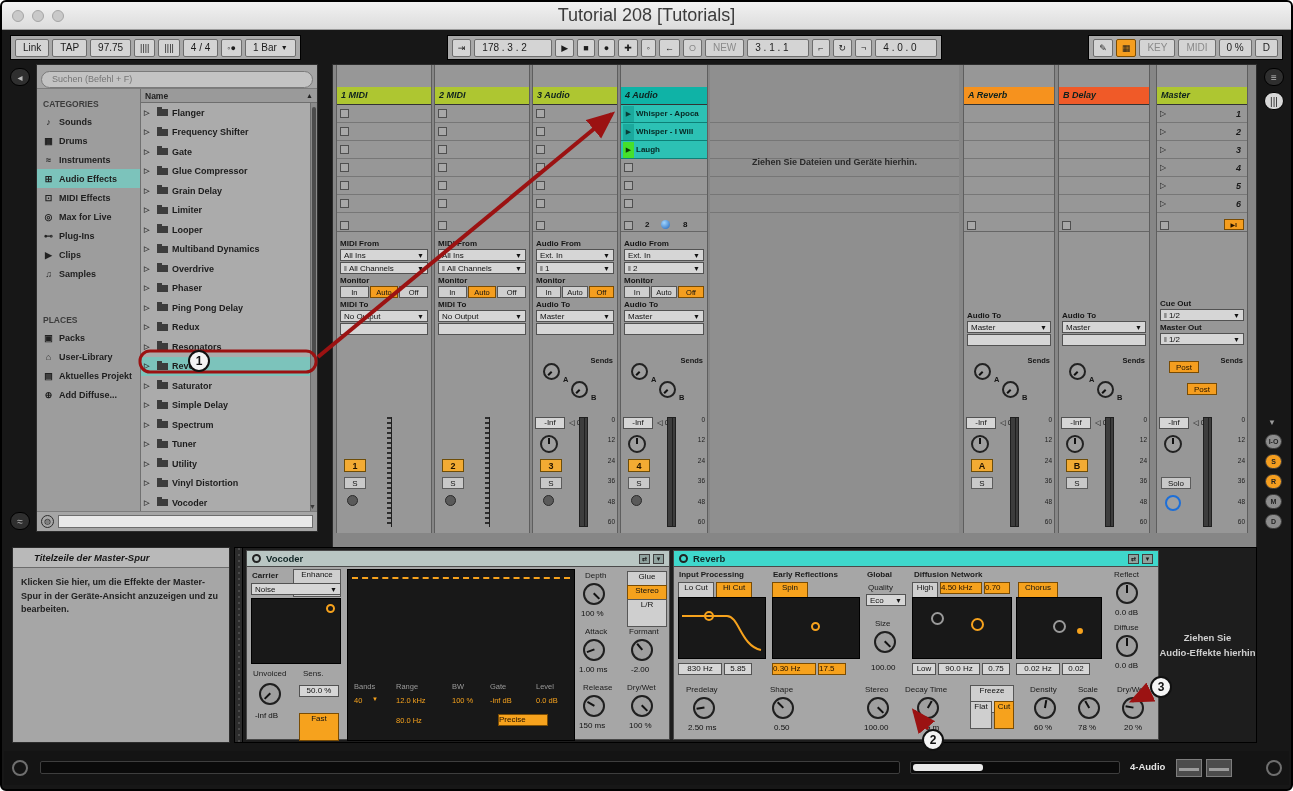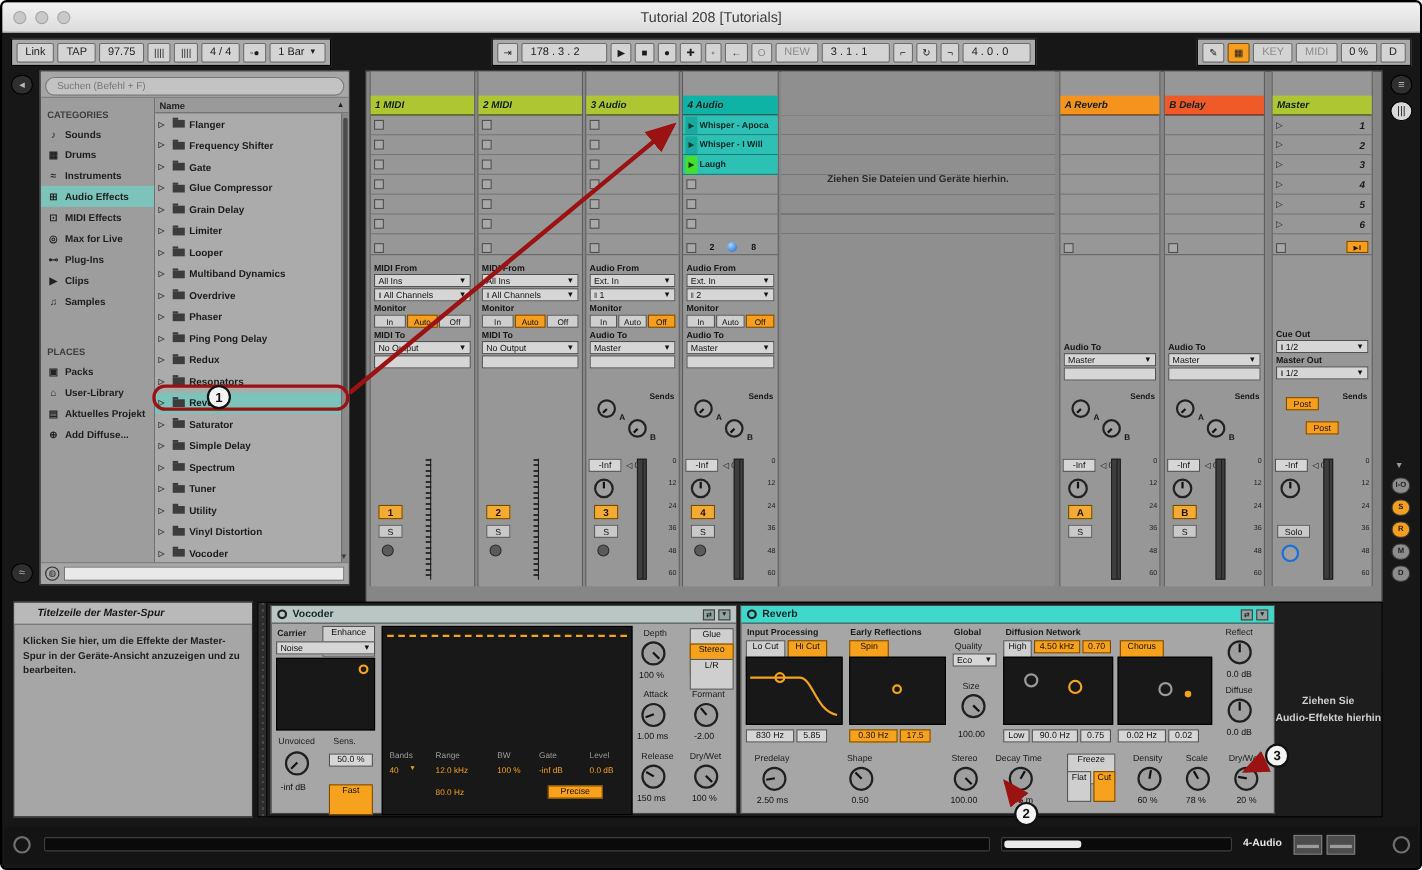--- a/index.html
+++ b/index.html
@@ -2,21 +2,21 @@
 <html><head>
 <meta charset="utf-8">
 <style>
 *{margin:0;padding:0;box-sizing:border-box}
 html,body{width:1293px;height:791px;background:#fff;font-family:"Liberation Sans",sans-serif;overflow:hidden;position:relative}
 #window{position:absolute;inset:0;background:#171717;border:2px solid #000;border-radius:6px;overflow:hidden}
 
 .titlebar{position:absolute;top:0;left:0;right:0;height:28px;background:linear-gradient(#f2f2f2,#dcdcdc);border-bottom:1px solid #9c9c9c;display:flex;align-items:center;justify-content:center}
 .tl-dots{position:absolute;left:10px;top:8px;display:flex;gap:8px}
 .tl-dot{width:12px;height:12px;border-radius:50%;background:#c9c9c9;border:1px solid #a5a5a5}
-.wtitle{font-size:13px;color:#3b3b3b}
+.wtitle{font-size:18px;color:#3b3b3b}
 
 .transport{position:absolute;top:33px;left:8px;right:8px;height:25px;display:flex;justify-content:space-between;gap:6px}
 .tg{display:flex;align-items:center;gap:3px;background:#a9a9a9;border:1px solid #000;padding:0 4px}
 .tbtn,.tval{font-size:10px;color:#1c1c1c;background:#d4d4d4;border:1px solid #6d6d6d;height:18px;display:flex;align-items:center;padding:0 7px;border-radius:2px;white-space:nowrap}
 .tbtn.ic{padding:0 5px;font-size:9px}
 .tbtn.dim{color:#8a8a8a}
 .tbtn.act{background:#f59e1f;border-color:#7a4c03}
 .car{font-size:7px;margin-left:4px}
 
 .railbtn{position:absolute;width:20px;height:18px;border-radius:9px;background:#2f2f2f;color:#b9b9b9;font-size:10px;display:flex;align-items:center;justify-content:center;border:1px solid #000}
@@ -102,21 +102,21 @@
 .device{position:relative;background:#a6a6a6;border:1px solid #474747;margin:2px 0 2px 3px;flex:none}
 .devtb{height:16px;display:flex;align-items:center;gap:5px;padding:0 5px;background:#b9c6c3;border-bottom:1px solid #4a4a4a;font-size:9.5px;font-weight:bold;color:#102625}
 .device.reverb .devtb{background:#3fd8cc}
 .pwr{width:9px;height:9px;border-radius:50%;border:2px solid #222;flex:none}
 .devicons{margin-left:auto;display:flex;gap:3px}
 .dicon{width:11px;height:10px;background:#90a39f;border:1px solid #3f3f3f;font-size:6px;color:#1c1c1c;display:flex;align-items:center;justify-content:center}
 .dbody{position:relative;height:178px}
 .lbl{position:absolute;font-size:8px;color:#1b1b1b;white-space:nowrap}
 .lbl.b{font-weight:bold}
 .vbox{position:absolute;height:12px;background:#d6d6d6;border:1px solid #525252;font-size:8px;color:#111;text-align:center;line-height:10px;white-space:nowrap}
-.obox{position:absolute;height:12px;background:#f6a21d;border:1px solid #7a4c03;font-size:8px;color:#211100;text-align:center;line-height:10px;white-space:nowrap}
+.obox{position:absolute;height:12px;background:#f6a21d;border:1px solid #7a4c03;font-size:8px;color:#211100;text-align:left;line-height:10px;white-space:nowrap}
 .mbtn{position:absolute;height:28px;background:#cfcfcf;border:1px solid #565656;font-size:8px;color:#111;text-align:center;line-height:10px}
 .mbtn.on{background:#f6a21d;border-color:#7a4c03}
 .dknob{position:absolute;width:22px;height:22px;border-radius:50%;border:2px solid #1f1f1f;background:#9f9f9f}
 .dval{position:absolute;font-size:8px;color:#111;white-space:nowrap}
 .disp{position:absolute;background:#181818;border:1px solid #000}
 .dashline{position:absolute;left:4px;right:4px;top:7px;border-top:2px dashed #f6a21d}
 .odot{position:absolute;width:9px;height:9px;border-radius:50%;border:2px solid #f6a21d}
 .gring{position:absolute;width:13px;height:13px;border-radius:50%;border:2px solid #9a9a9a}
 .dtext{position:absolute;font-size:7.5px;color:#9a9a9a;white-space:nowrap}
 .dorange{position:absolute;font-size:7.5px;color:#f6a21d;white-space:nowrap}

